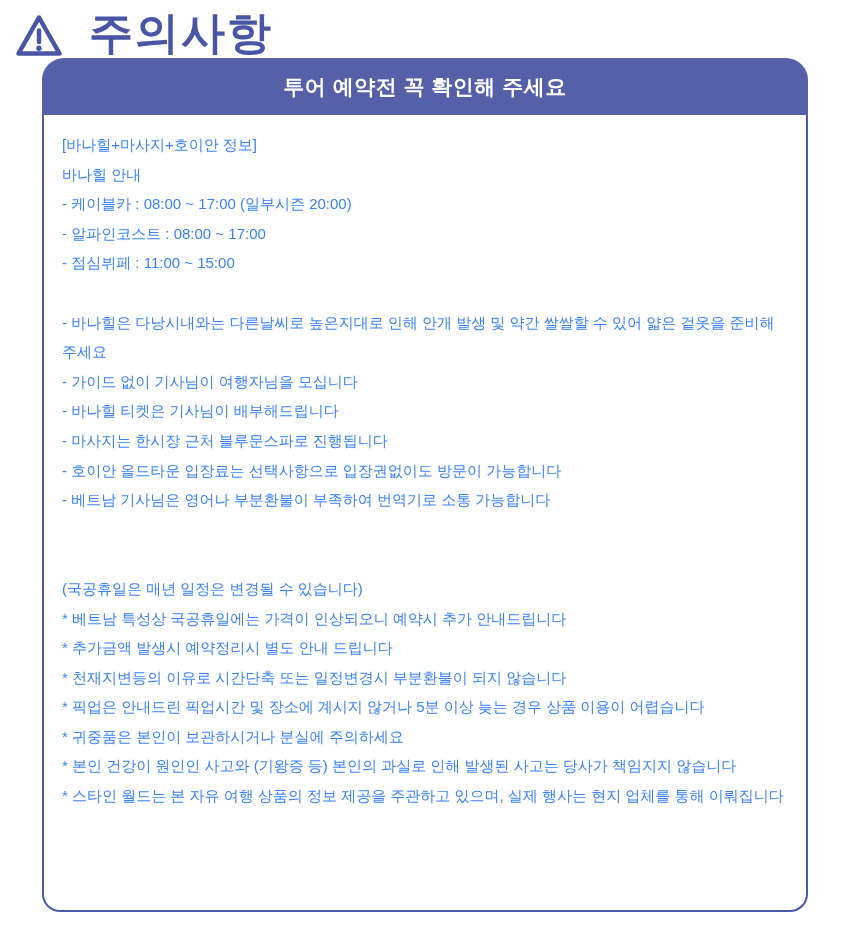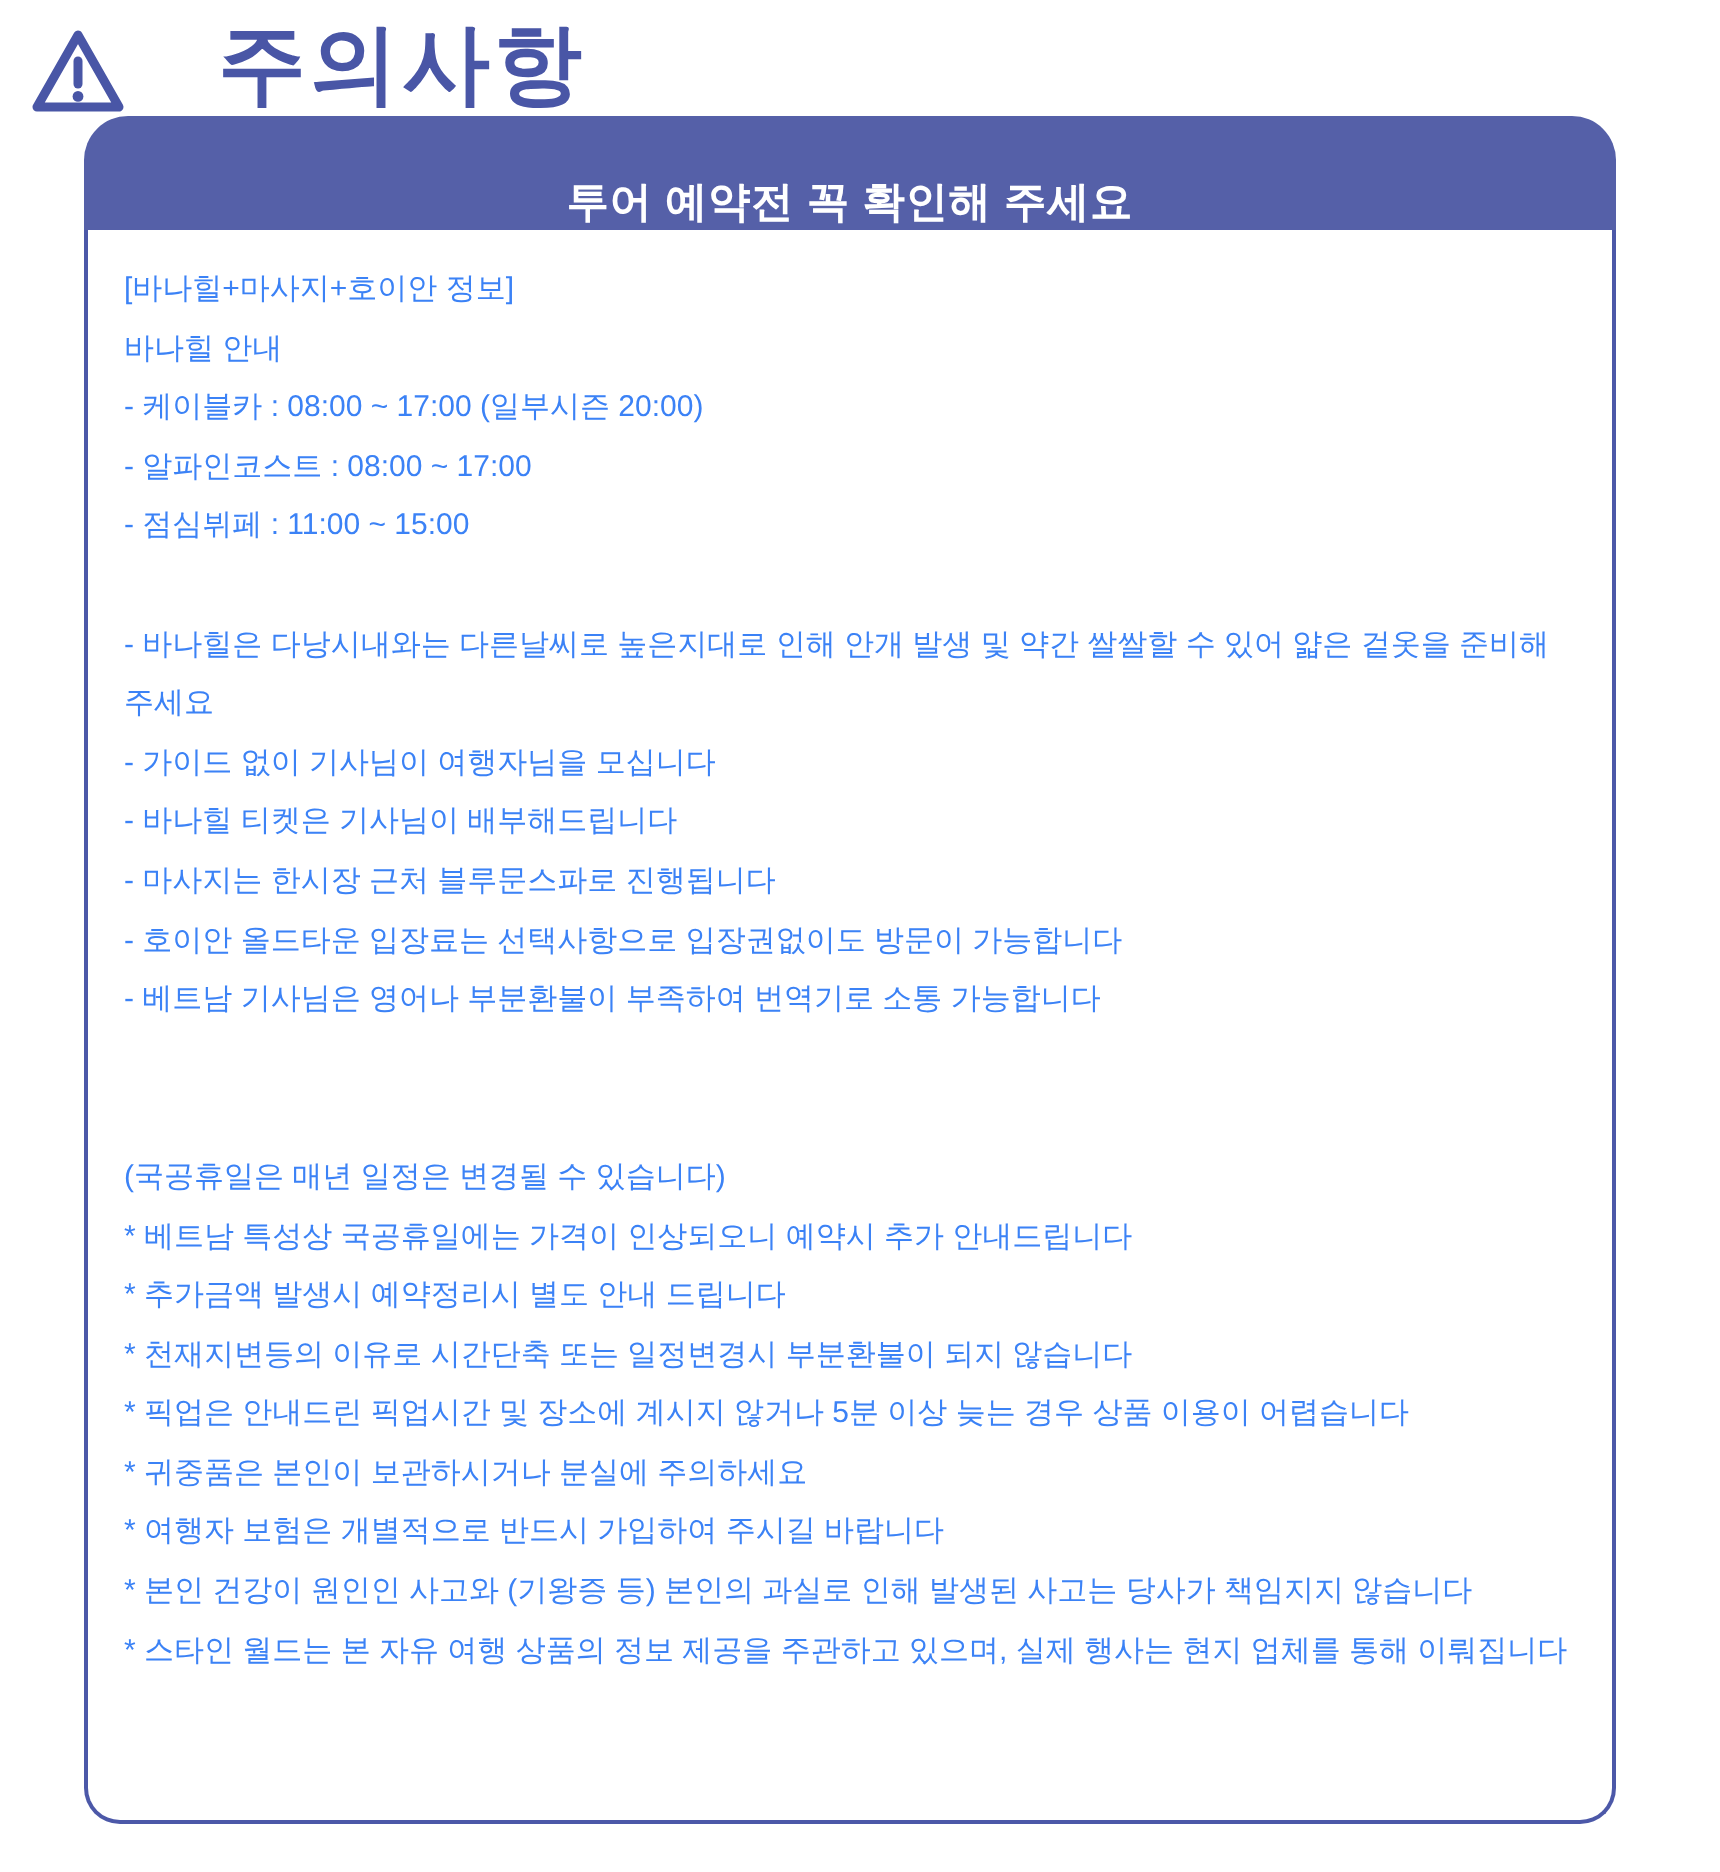--- a/index.html
+++ b/index.html
@@ -27,33 +27,32 @@
     flex: 0 0 auto;
     display: block;
   }
   .page-title {
     font-size: 44px;
     font-weight: bold;
     color: #4956A6;
     letter-spacing: 2px;
     line-height: 1;
     padding-bottom: 4px;
-    margin-left: 20px;
   }
   .notice-card {
     margin: 0 0 0 42px;
     width: 766px;
     box-sizing: border-box;
   }
   .card-header {
     height: 57px;
     background: #5560A8;
     border-radius: 22px 22px 0 0;
     display: flex;
-    align-items: flex-end;
+    align-items: center;
     justify-content: center;
   }
   .card-header-title {
     color: #ffffff;
     font-size: 21px;
     font-weight: bold;
     letter-spacing: 0.5px;
   }
   .card-body {
     border: 2px solid #4C58A8;
@@ -126,19 +125,18 @@
 
       <div class="notice-line">* 추가금액 발생시 예약정리시 별도 안내 드립니다</div>
 
 
       <div class="notice-line">* 천재지변등의 이유로 시간단축 또는 일정변경시 부분환불이 되지 않습니다</div>
 
       <div class="notice-line">* 픽업은 안내드린 픽업시간 및 장소에 계시지 않거나 5분 이상 늦는 경우 상품 이용이 어렵습니다</div>
 
       <div class="notice-line">* 귀중품은 본인이 보관하시거나 분실에 주의하세요</div>
 
-      <div class="notice-line">* 여행자 보험은 개별적으로 반드시 가입하여 주시길 바랍니다</div>
 
       <div class="notice-line">* 본인 건강이 원인인 사고와 (기왕증 등) 본인의 과실로 인해 발생된 사고는 당사가 책임지지 않습니다</div>
 
       <div class="notice-line">* 스타인 월드는 본 자유 여행 상품의 정보 제공을 주관하고 있으며, 실제 행사는 현지 업체를 통해 이뤄집니다</div>
     </div>
 </div>
 
 </body></html>

